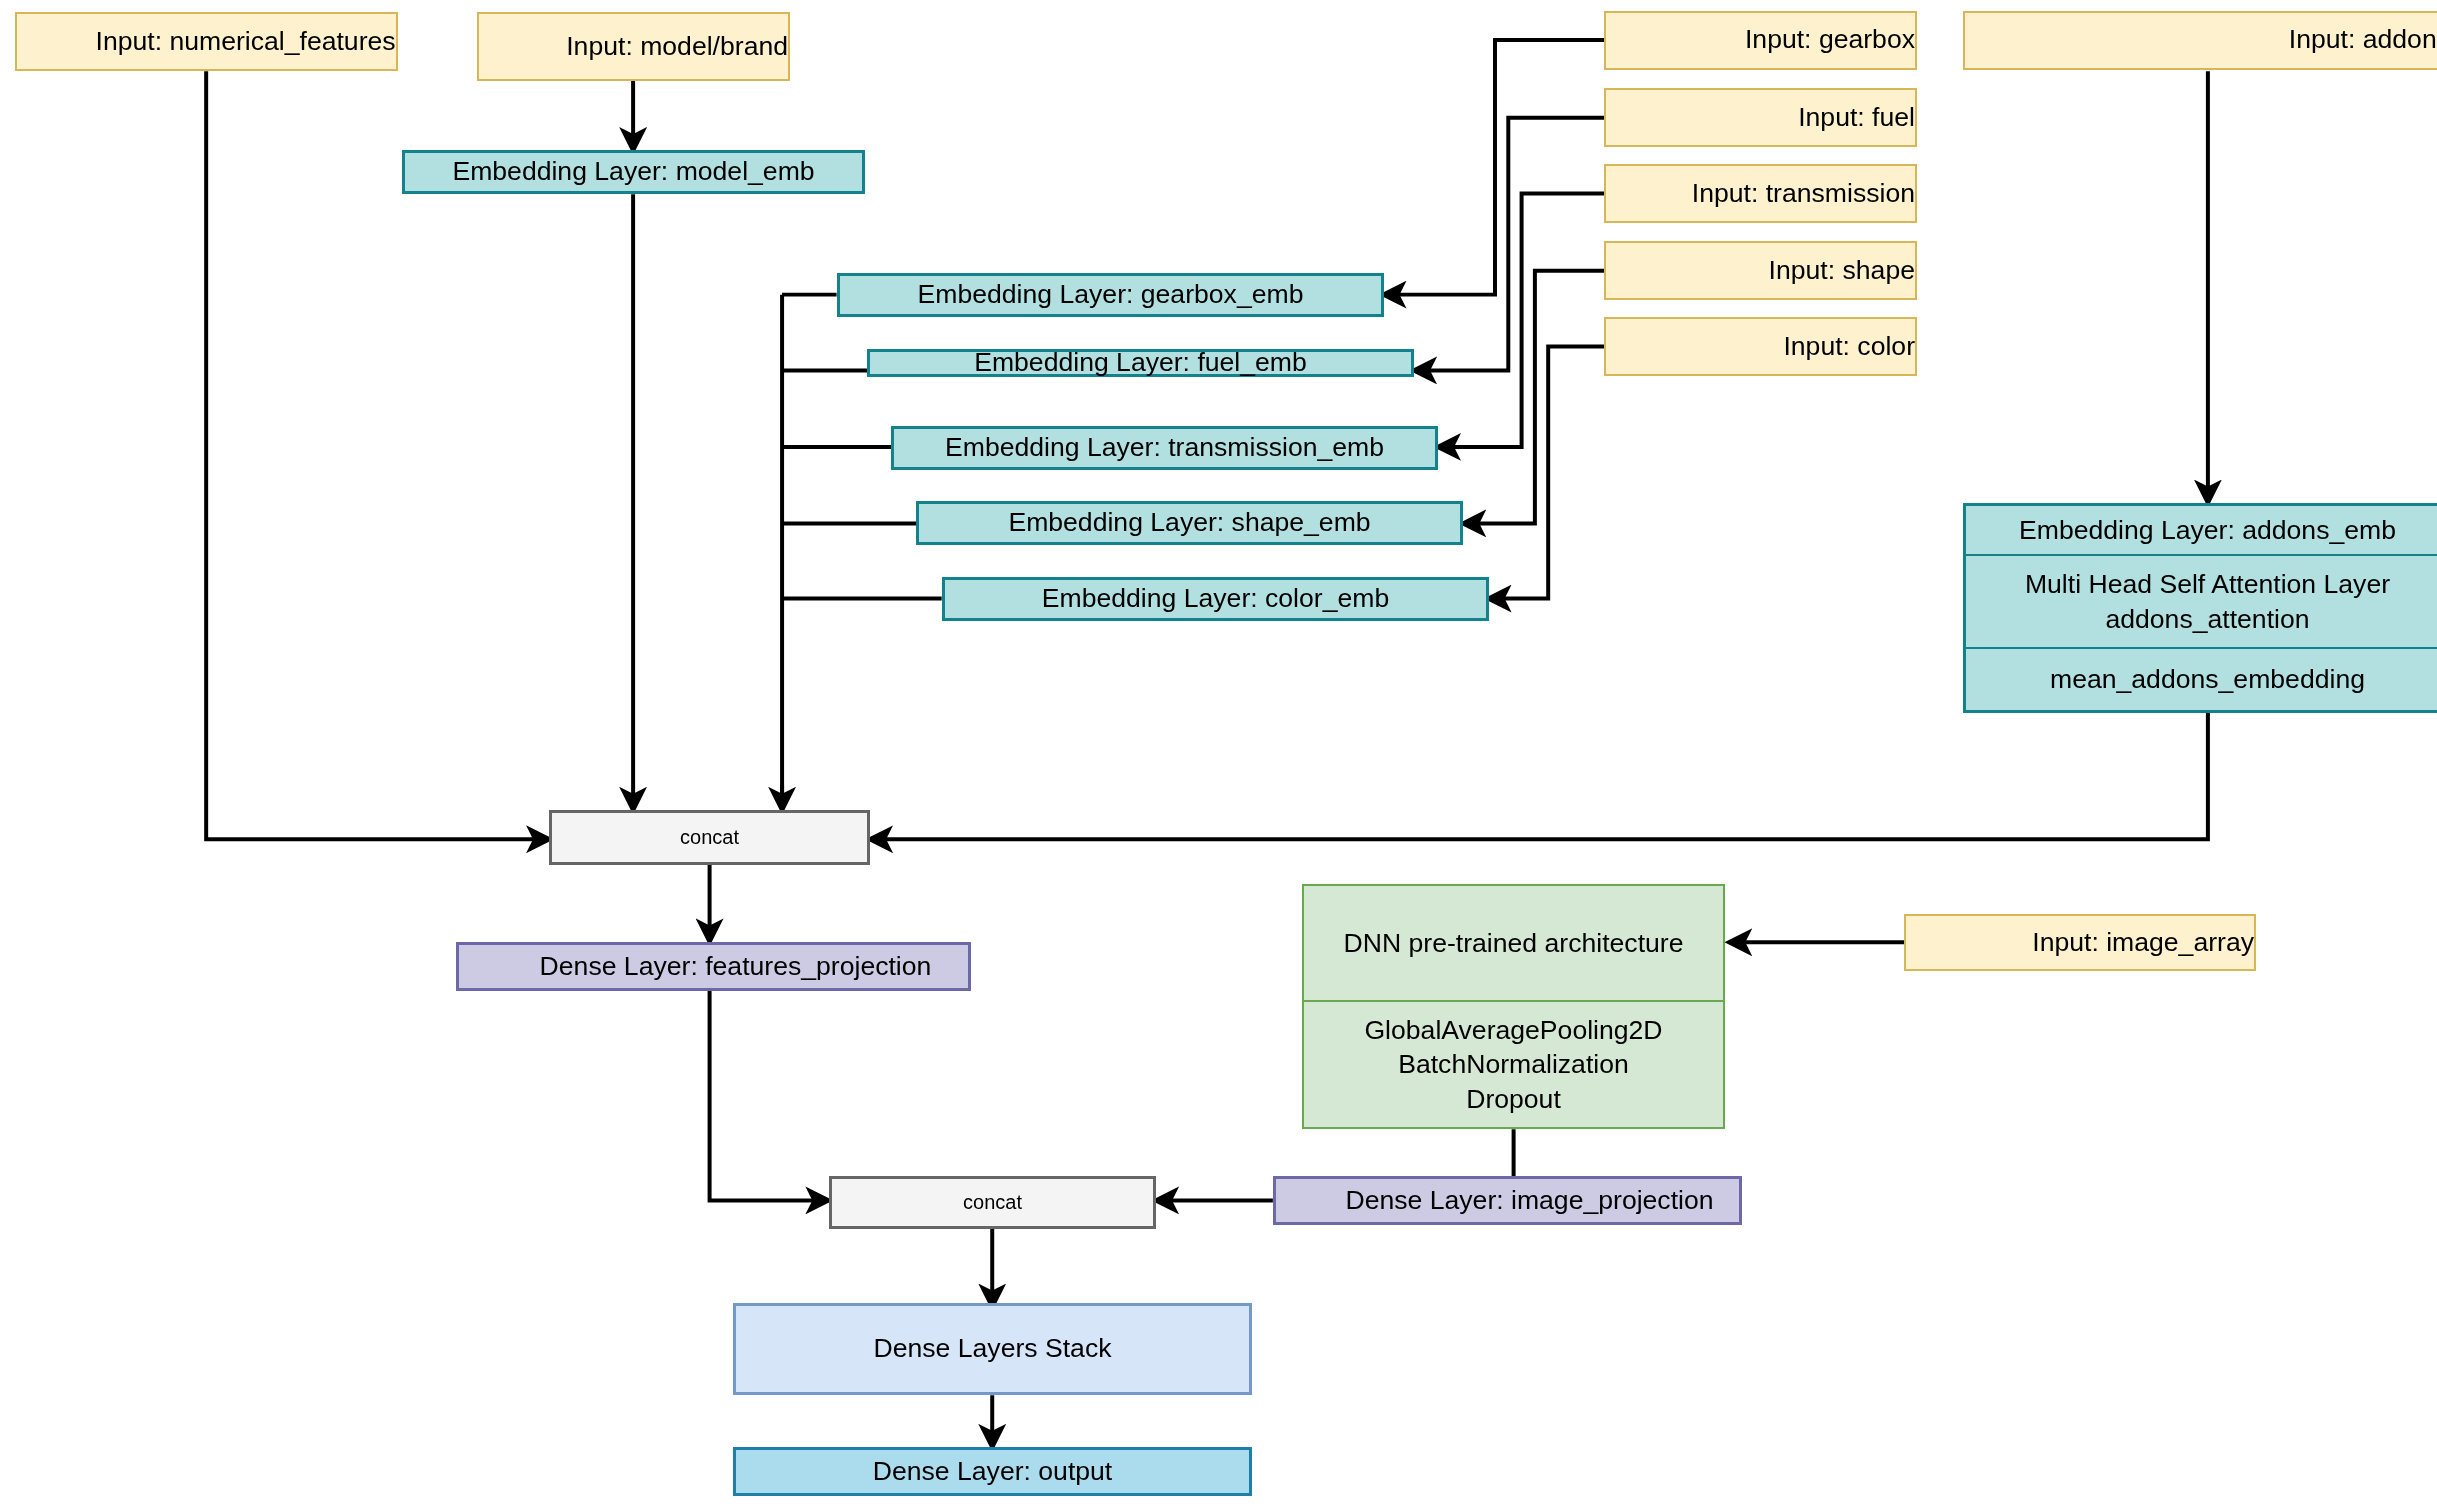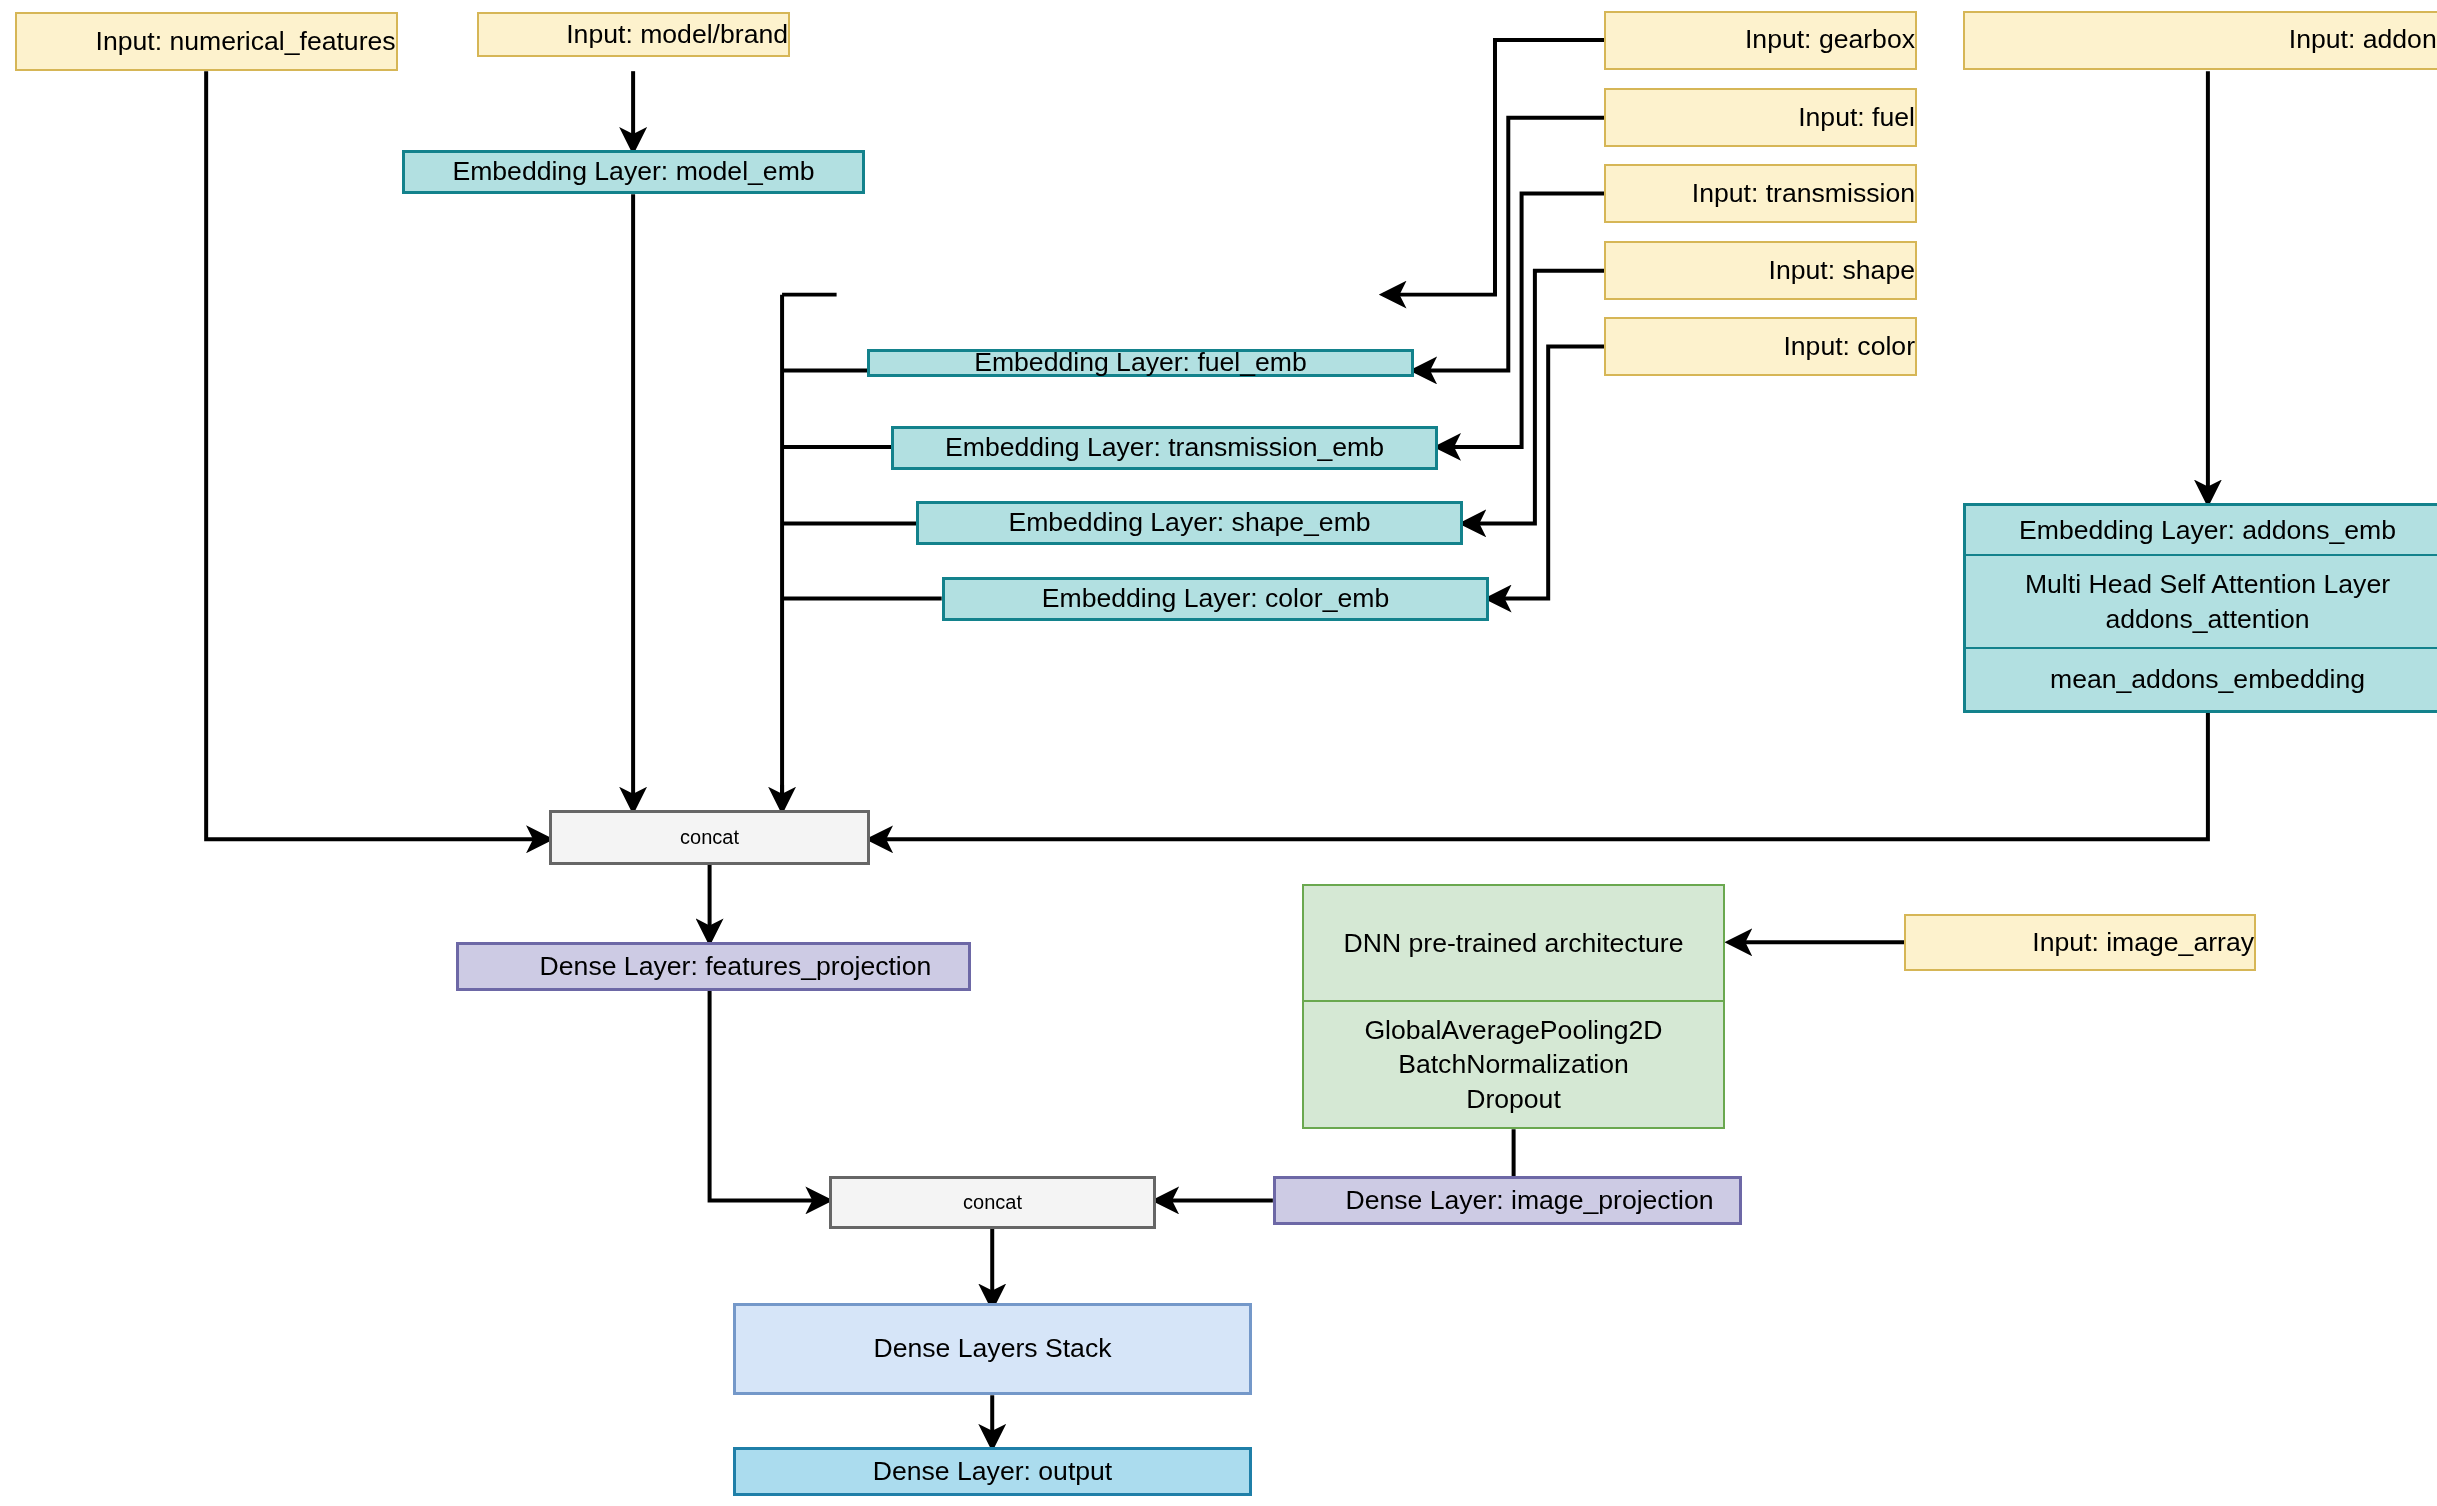--- a/index.html
+++ b/index.html
@@ -77,21 +77,21 @@
     </g>
     <g fill="none" stroke="#000" stroke-width="6" marker-end="url(#ah)">
       <path d="M 1176 1180 L 1176 1218"></path>
     </g>
   </svg>
 
   <div class="node n-input" style="left:14.6px;top:12px;width:383px;height:59px;">
     <span>Input: numerical_features</span>
   </div>
 
-  <div class="node n-input" style="left:477px;top:12px;width:313px;height:45px;">
+  <div class="node n-input" style="left:477px;top:12px;width:313px;height:69px;">
     <span>Input: model/brand</span>
   </div>
 
   <div class="node n-input" style="left:1604px;top:10.6px;width:313px;height:59px;">
     <span>Input: gearbox</span>
   </div>
 
   <div class="node n-input" style="left:1604px;top:88px;width:313px;height:59px;">
     <span>Input: fuel</span>
   </div>
@@ -113,20 +113,23 @@
   </div>
 
   <div class="node n-input" style="left:1904px;top:914px;width:352px;height:57px;">
     <span>Input: image_array</span>
   </div>
 
   <div class="node n-emb" style="left:402px;top:150px;width:463px;height:44px;">
     <span>Embedding Layer: model_emb</span>
   </div>
 
+  <div class="node n-emb" style="left:837px;top:273px;width:547px;height:44px;">
+    <span>Embedding Layer: gearbox_emb</span>
+  </div>
 
   <div class="node n-emb" style="left:867px;top:349px;width:547px;height:28px;">
     <span>Embedding Layer: fuel_emb</span>
   </div>
 
   <div class="node n-emb" style="left:891px;top:426px;width:547px;height:44px;">
     <span>Embedding Layer: transmission_emb</span>
   </div>
 
   <div class="node n-emb" style="left:916px;top:501px;width:547px;height:44px;">

